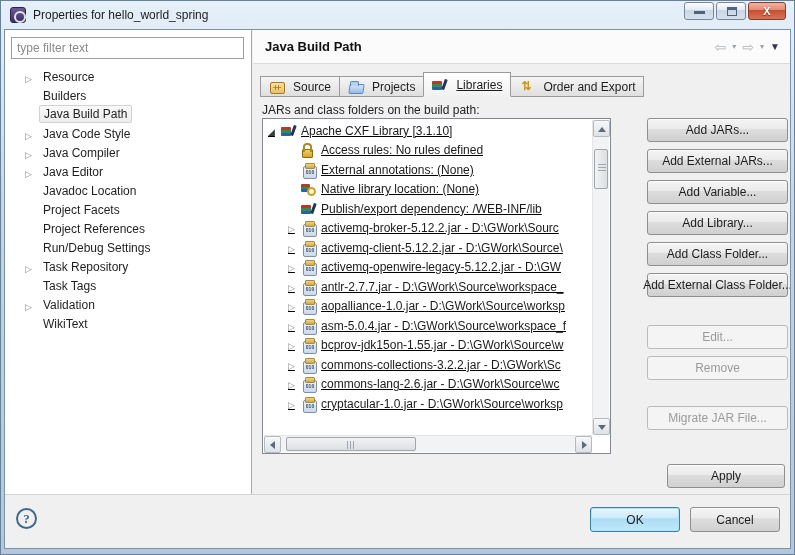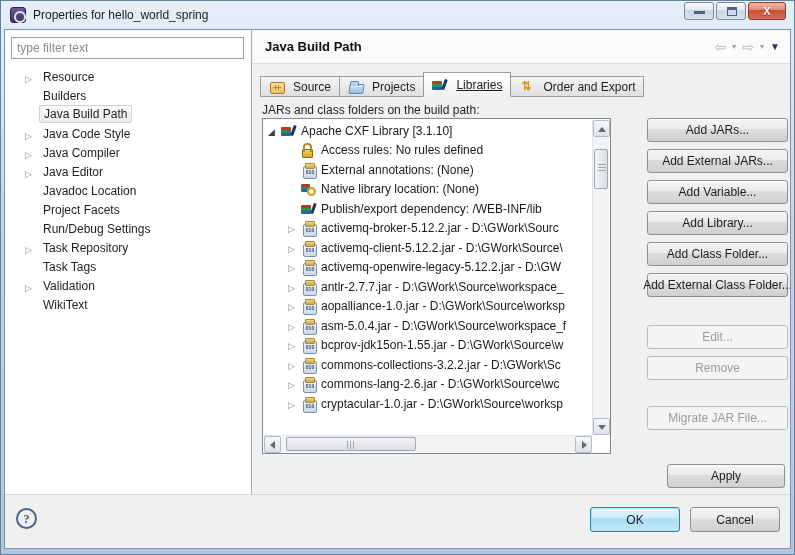--- a/index.html
+++ b/index.html
@@ -93,21 +93,21 @@
     border-bottom-color:#f0f0f0;
     text-decoration:underline;
   }
 
   .caption{position:absolute;left:9px;top:73px;font-size:12px;color:#1e1e1e;}
 
   .listbox{
     position:absolute;left:9px;top:88px;width:349px;height:336px;
     background:#ffffff;border:1px solid #828790;
   }
-  .listrows{position:absolute;left:1px;top:2px;right:18px;bottom:18px;overflow:hidden;}
+  .listrows{position:absolute;left:1px;top:2px;right:18px;bottom:18px;overflow:hidden;text-decoration:underline;}
   .lrow{height:19.5px;display:flex;align-items:center;font-size:12px;color:#1a1a1a;white-space:nowrap;overflow:hidden;cursor:default;}
   .lrow .tw{width:13px;flex:none;}
   .lrow.depth0{padding-left:4px;}
   .lrow.depth1{padding-left:24px;text-align:right;}
   .lrow.collapsed .tw::before{content:"\25B7";color:#8a8a8a;font-size:9px;}
   .lrow.expanded .tw::before{content:"\25E2";color:#3c3c3c;font-size:9px;}
   .lrow.noarrow .tw::before{content:"";}
   .lbl{overflow:hidden;text-overflow:clip;}
 
   
@@ -278,20 +278,24 @@
           <div class="srow">
             <span class="tw"></span>
             <span class="slabel">Javadoc Location</span>
           </div>
 
           <div class="srow">
             <span class="tw"></span>
             <span class="slabel">Project Facets</span>
           </div>
 
+          <div class="srow">
+            <span class="tw"></span>
+            <span class="slabel">Project References</span>
+          </div>
 
           <div class="srow">
             <span class="tw"></span>
             <span class="slabel">Run/Debug Settings</span>
           </div>
 
           <div class="srow expandable">
             <span class="tw"></span>
             <span class="slabel">Task Repository</span>
           </div>

